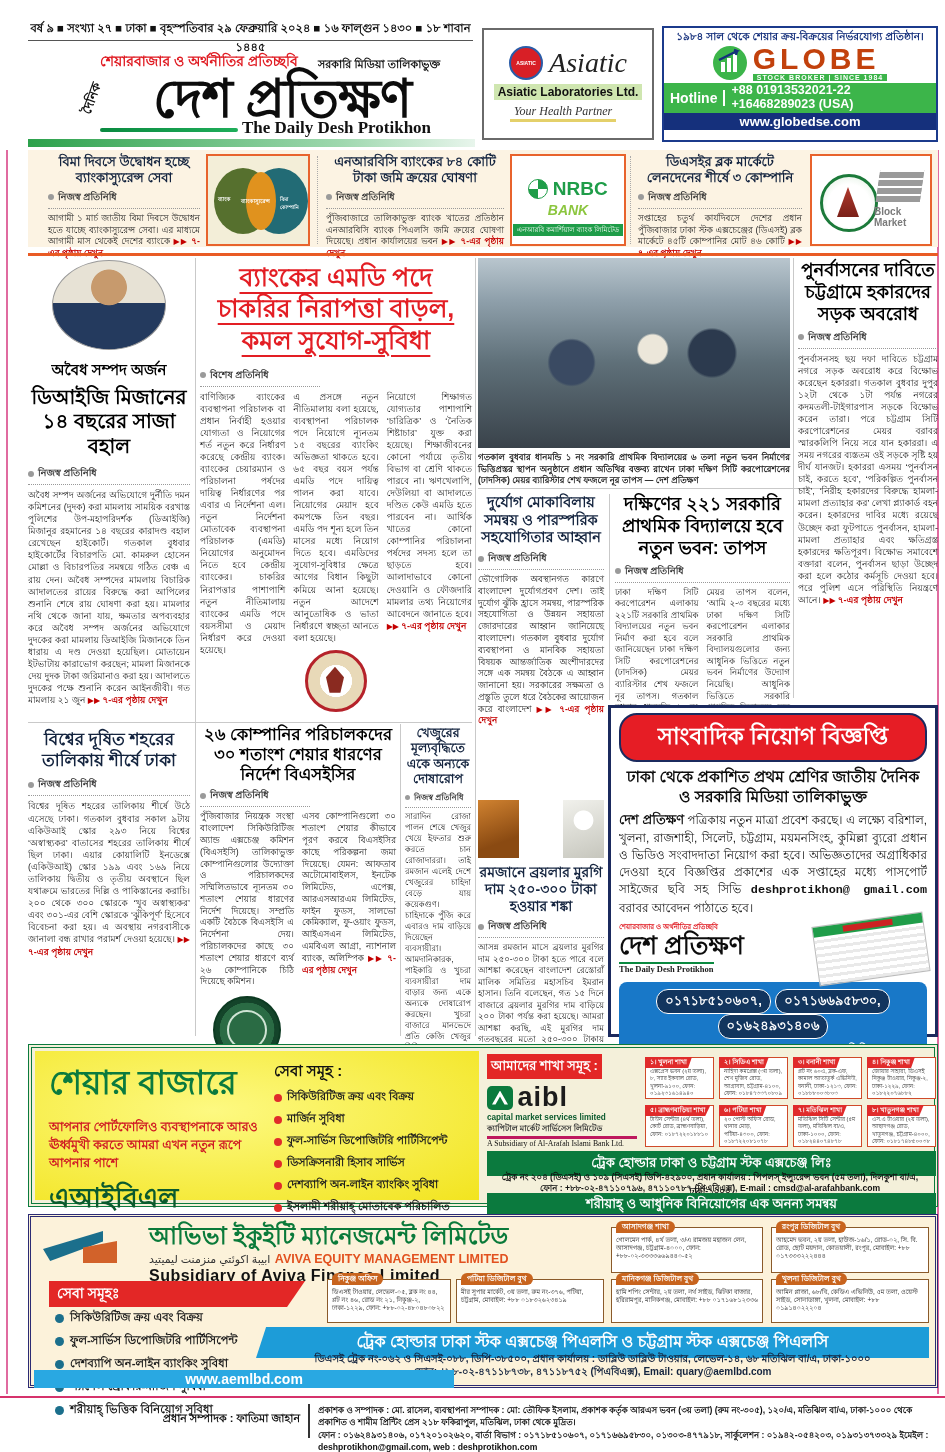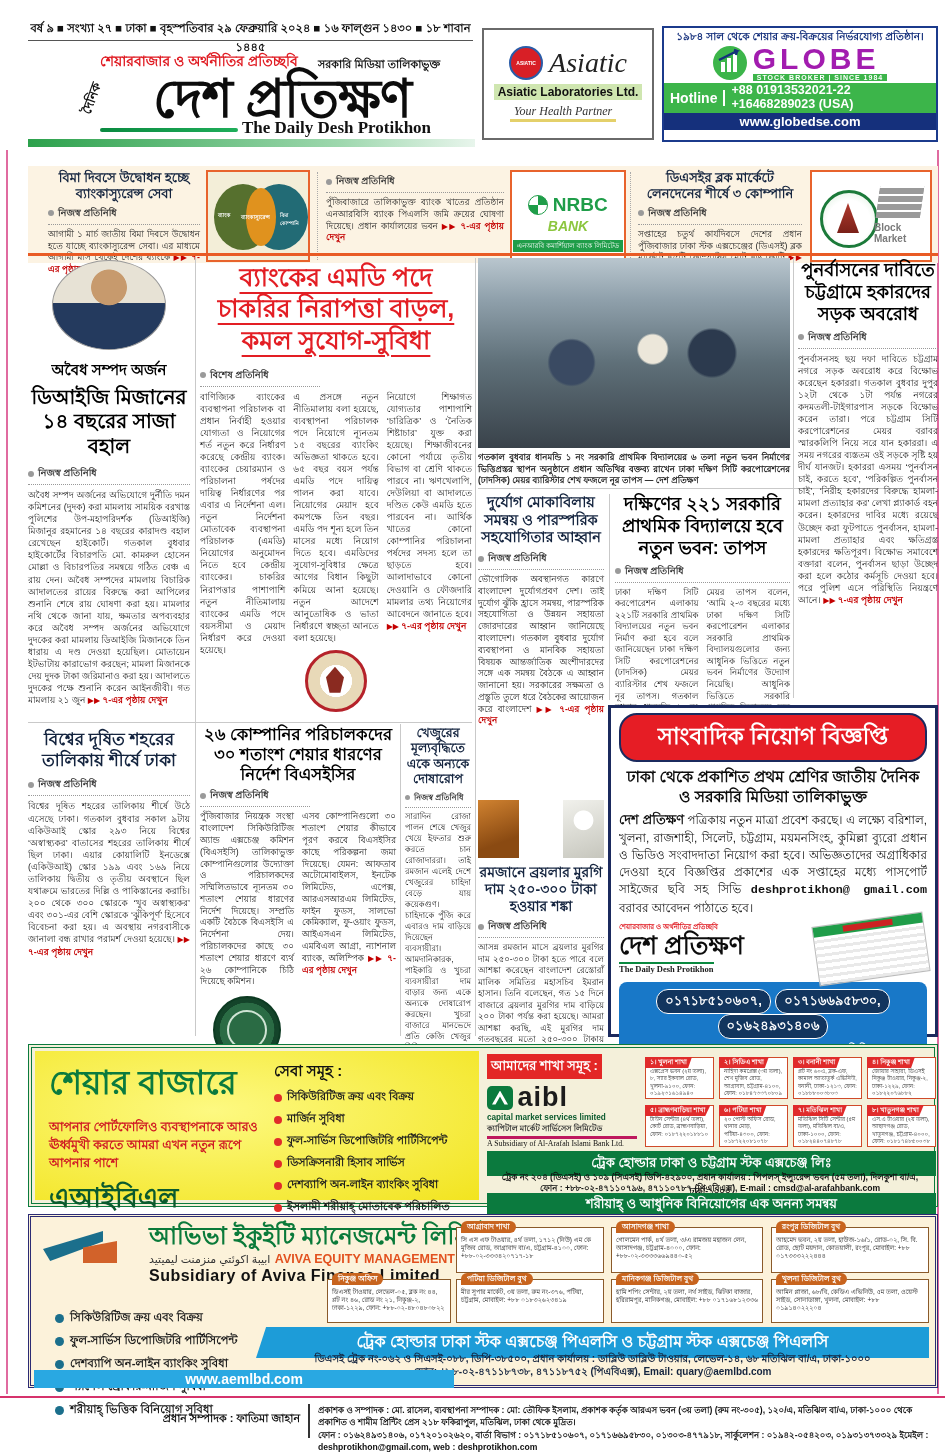--- a/index.html
+++ b/index.html
@@ -72,35 +72,35 @@
     <div style="display:flex;align-items:center;justify-content:center;gap:6px;margin-top:1px;">
       <div style="width:34px;height:34px;border-radius:50%;background:#3cb54a;position:relative;overflow:hidden;">
         <svg width="34" height="34" viewBox="0 0 34 34">
             <rect x="8" y="16" width="4" height="10" fill="#fff"></rect>
             <rect x="14" y="12" width="4" height="14" fill="#fff"></rect>
             <rect x="20" y="8" width="4" height="18" fill="#fff"></rect>
             <path d="M6 14 L24 5 L21 4 M24 5 L23 9" stroke="#15307c" stroke-width="2.4" fill="none"></path>
           </svg>
       </div>
       <div>
-        <div style="font-size:30px;font-weight:800;color:#a21caf;letter-spacing:4px;line-height:1;">GLOBE</div>
+        <div style="font-size:30px;font-weight:800;color:#c2410c;letter-spacing:4px;line-height:1;">GLOBE</div>
         <div style="font-size:7px;font-weight:bold;color:#fff;background:#3cb54a;padding:0 4px;letter-spacing:1px;">STOCK BROKER   |   SINCE 1984</div>
       </div>
     </div>
     <div style="background:#3cb54a;display:flex;align-items:center;gap:6px;padding:1px 6px;margin-top:2px;">
       <span style="color:#fff;font-weight:bold;font-size:14px;border-right:2px solid #fff;padding-right:6px;">Hotline</span>
       <span style="color:#fff;font-weight:800;font-size:12.5px;line-height:1.1;">
         <span style="display:block;">+88 01913532021-22</span>
         <span style="display:block;">+16468289023 (USA)</span>
       </span>
     </div>
     <div class="ctr" style="background:#15307c;color:#fff;font-weight:bold;font-size:13px;padding:1px 0;">www.globedse.com</div>
   </div>
 
-  <div class="abs" style="left:28px;top:150px;width:910px;height:97px;background:#fcf3e3;margin-top:16px;">
+  <div class="abs" style="left:28px;top:150px;width:910px;height:97px;background:#fcf3e3;">
 
     <div class="abs" style="left:20px;top:4px;width:152px;">
       <div class="hl ctr" style="font-size:13px;">বিমা দিবসে উদ্বোধন হচ্ছে ব্যাংকাস্যুরেন্স সেবা</div>
       <div class="rep">
           <span class="dot"></span>
           <span>নিজস্ব প্রতিনিধি</span>
         </div>
       <div class="bd" style="font-size:8.8px;"><span>আগামী ১ মার্চ জাতীয় বিমা দিবসে উদ্বোধন হতে যাচ্ছে ব্যাংকাস্যুরেন্স সেবা। এর মাধ্যমে আগামী মাস থেকেই দেশের ব্যাংকে</span> <span class="jump">৭-এর পৃষ্ঠায় দেখুন</span></div>
     </div>
 
@@ -108,20 +108,21 @@
       <div class="abs" style="left:6px;top:12px;width:58px;height:66px;border-radius:50%;background:#56702e;"></div>
       <div class="abs" style="left:42px;top:12px;width:58px;height:66px;border-radius:50%;background:#226b75;"></div>
       <div class="abs" style="left:38px;top:16px;width:30px;height:58px;border-radius:50%;background:#e0921e;"></div>
       <div class="abs" style="left:10px;top:40px;font-size:5.5px;color:#fff;font-weight:bold;">ব্যাংক</div>
       <div class="abs" style="left:33px;top:42px;font-size:5.5px;color:#fff;font-weight:bold;">ব্যাংকাস্যুরেন্স</div>
       <div class="abs" style="left:72px;top:40px;font-size:5px;color:#fff;font-weight:bold;">বিমা কোম্পানি</div>
     </div>
     <div class="abs" style="left:289px;top:6px;width:1px;height:88px;border-left:1px dotted #aaa;"></div>
 
     <div class="abs" style="left:298px;top:4px;width:178px;">
+      <div class="hl ctr" style="font-size:13px;">এনআরবিসি ব্যাংকের ৮৪ কোটি টাকা জমি ক্রয়ের ঘোষণা</div>
       <div class="rep">
           <span class="dot"></span>
           <span>নিজস্ব প্রতিনিধি</span>
         </div>
       <div class="bd" style="font-size:8.8px;"><span>পুঁজিবাজারে তালিকাভুক্ত ব্যাংক খাতের প্রতিষ্ঠান এনআরবিসি ব্যাংক পিএলসি জমি ক্রয়ের ঘোষণা দিয়েছে। প্রধান কার্যালয়ের ভবন</span> <span class="jump">৭-এর পৃষ্ঠায় দেখুন</span></div>
     </div>
 
     <div class="abs imgbox ctr" style="left:482px;top:4px;width:116px;height:92px;background:#fff;">
       <div style="margin-top:22px;">
         <span style="display:inline-block;width:18px;height:18px;border-radius:50%;background:conic-gradient(#1f9d49 0 25%,#fff 0 50%,#1f9d49 0 75%,#fff 0);border:1.5px solid #1f9d49;vertical-align:middle;"></span>
@@ -409,20 +410,21 @@
       <div style="position:absolute;left:40px;top:14px;width:34px;height:22px;background:#d2622a;clip-path:polygon(0 30%,100% 0,100% 100%,0 100%);"></div>
     </div>
     <div class="abs" style="left:118px;top:6px;width:480px;">
       <div style="font-size:24px;font-weight:800;color:#0a7a3a;line-height:1.1;">আভিভা ইকুইটি ম্যানেজমেন্ট লিমিটেড</div>
       <div>
         <span style="font-size:11px;color:#333;">ابيبة اكوئتي منزمنت ليميتيد</span>
         <span style="font-size:12.5px;font-weight:800;color:#e2511f;">AVIVA EQUITY MANAGEMENT LIMITED</span>
       </div>
       <div style="font-size:16px;font-weight:800;color:#111;letter-spacing:0.5px;">Subsidiary of Aviva Finance Limited</div>
     </div>
+    <div class="abs ribbon" style="left:18px;top:64px;width:240px;font-size:14px;clip-path:polygon(0 0,100% 0,93% 100%,0 100%);">সেবা সমূহঃ</div>
     <div class="abs" style="left:24px;top:88px;width:280px;">
       <div class="svc2">
           <span class="tb"></span>
           <span>সিকিউরিটিজ ক্রয় এবং বিক্রয়</span>
         </div>
       <div class="svc2">
           <span class="tb"></span>
           <span>ফুল-সার্ভিস ডিপোজিটরি পার্টিসিপেন্ট</span>
         </div>
       <div class="svc2">
@@ -432,24 +434,20 @@
       <div class="svc2">
           <span class="tb"></span>
           <span>প্যানেল ব্রোকার-মার্জিন সুবিধা</span>
         </div>
       <div class="svc2">
           <span class="tb"></span>
           <span>শরীয়াহ্ ভিত্তিক বিনিয়োগ সুবিধা</span>
         </div>
     </div>
 
-    <div class="obox" style="left:425px;top:10px;width:148px;height:46px;">
-        <div class="oname">আগ্রাবাদ শাখা</div>
-        <div class="oaddr">সি এস এফ টাওয়ার, ৪র্থ তলা, ১৭১২ (নিউ) এম কে মুজিব রোড, আগ্রাবাদ বা/এ, চট্টগ্রাম-৪১০০, ফোন: +৮৮-০২-৩৩৩৪২০৭১৭-১৮</div>
-      </div>
     <div class="obox" style="left:580px;top:10px;width:152px;height:46px;">
         <div class="oname">আসাদগঞ্জ শাখা</div>
         <div class="oaddr">গোলমেন পার্ক, ৪র্থ তলা, ৩/এ রামজয় মহাজন লেন, আসাদগঞ্জ, চট্টগ্রাম-৪০০০, ফোন: +৮৮-০২-৩৩৩৩৬৬৯৪৪০-৫২</div>
       </div>
     <div class="obox" style="left:740px;top:10px;width:158px;height:46px;">
         <div class="oname">রংপুর ডিজিটাল বুথ</div>
         <div class="oaddr">আহমেদ ভবন, ২য় তলা, হাউজ-১৬/১, রোড-০২, সি. বি. রোড, ছোট ময়দান, কোতয়ালী, রংপুর, মোবাইল: +৮৮ ০১৭৩৩৩২২২৪৪৪</div>
       </div>
     <div class="obox" style="left:296px;top:62px;width:124px;height:44px;">
         <div class="oname">নিকুঞ্জ অফিস</div>

